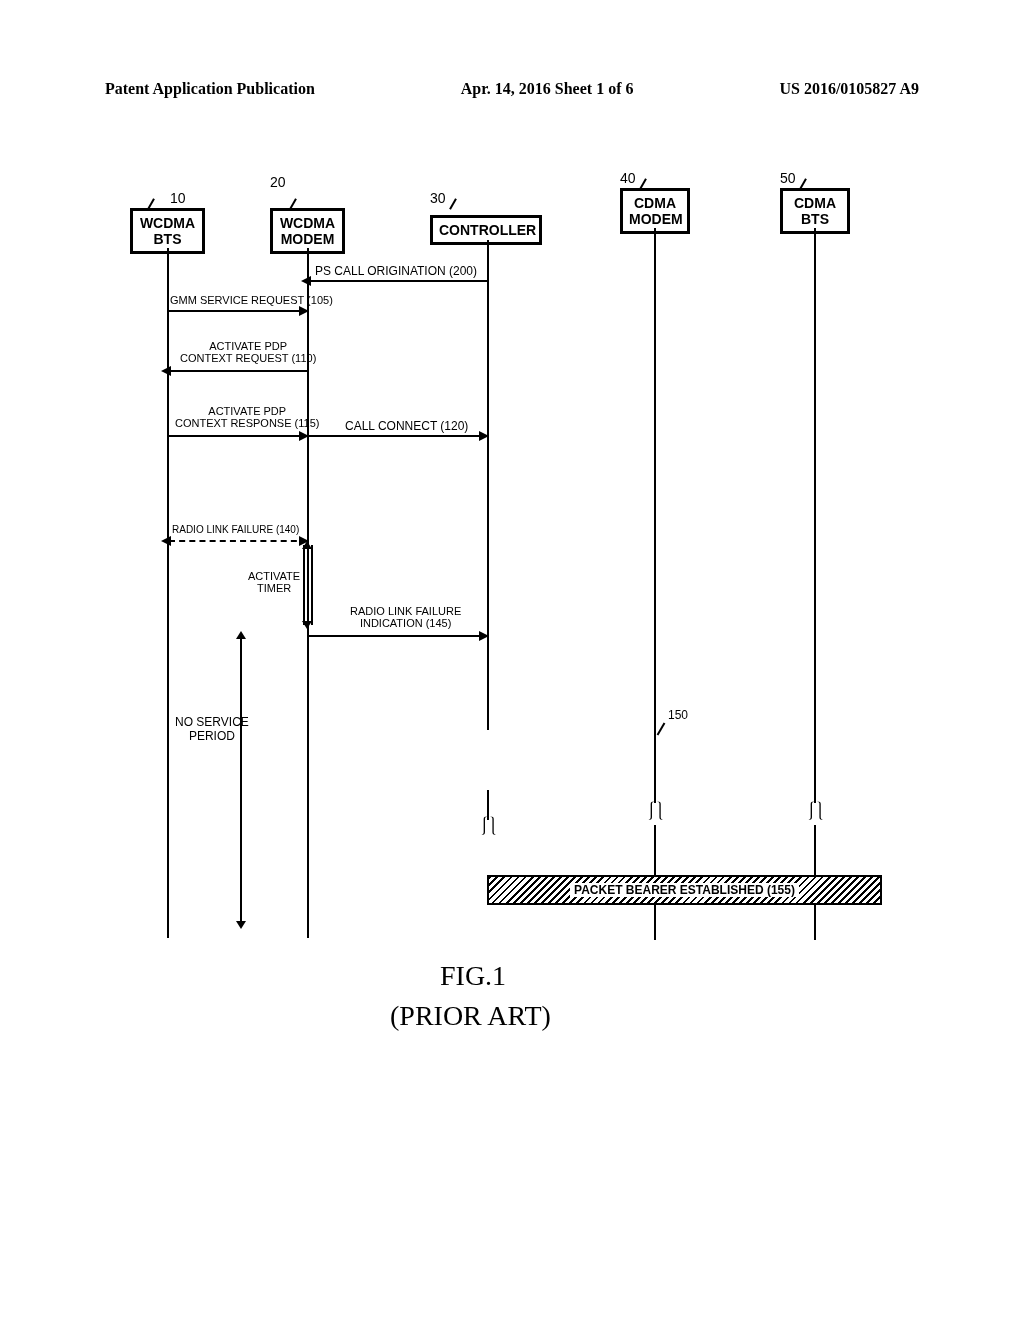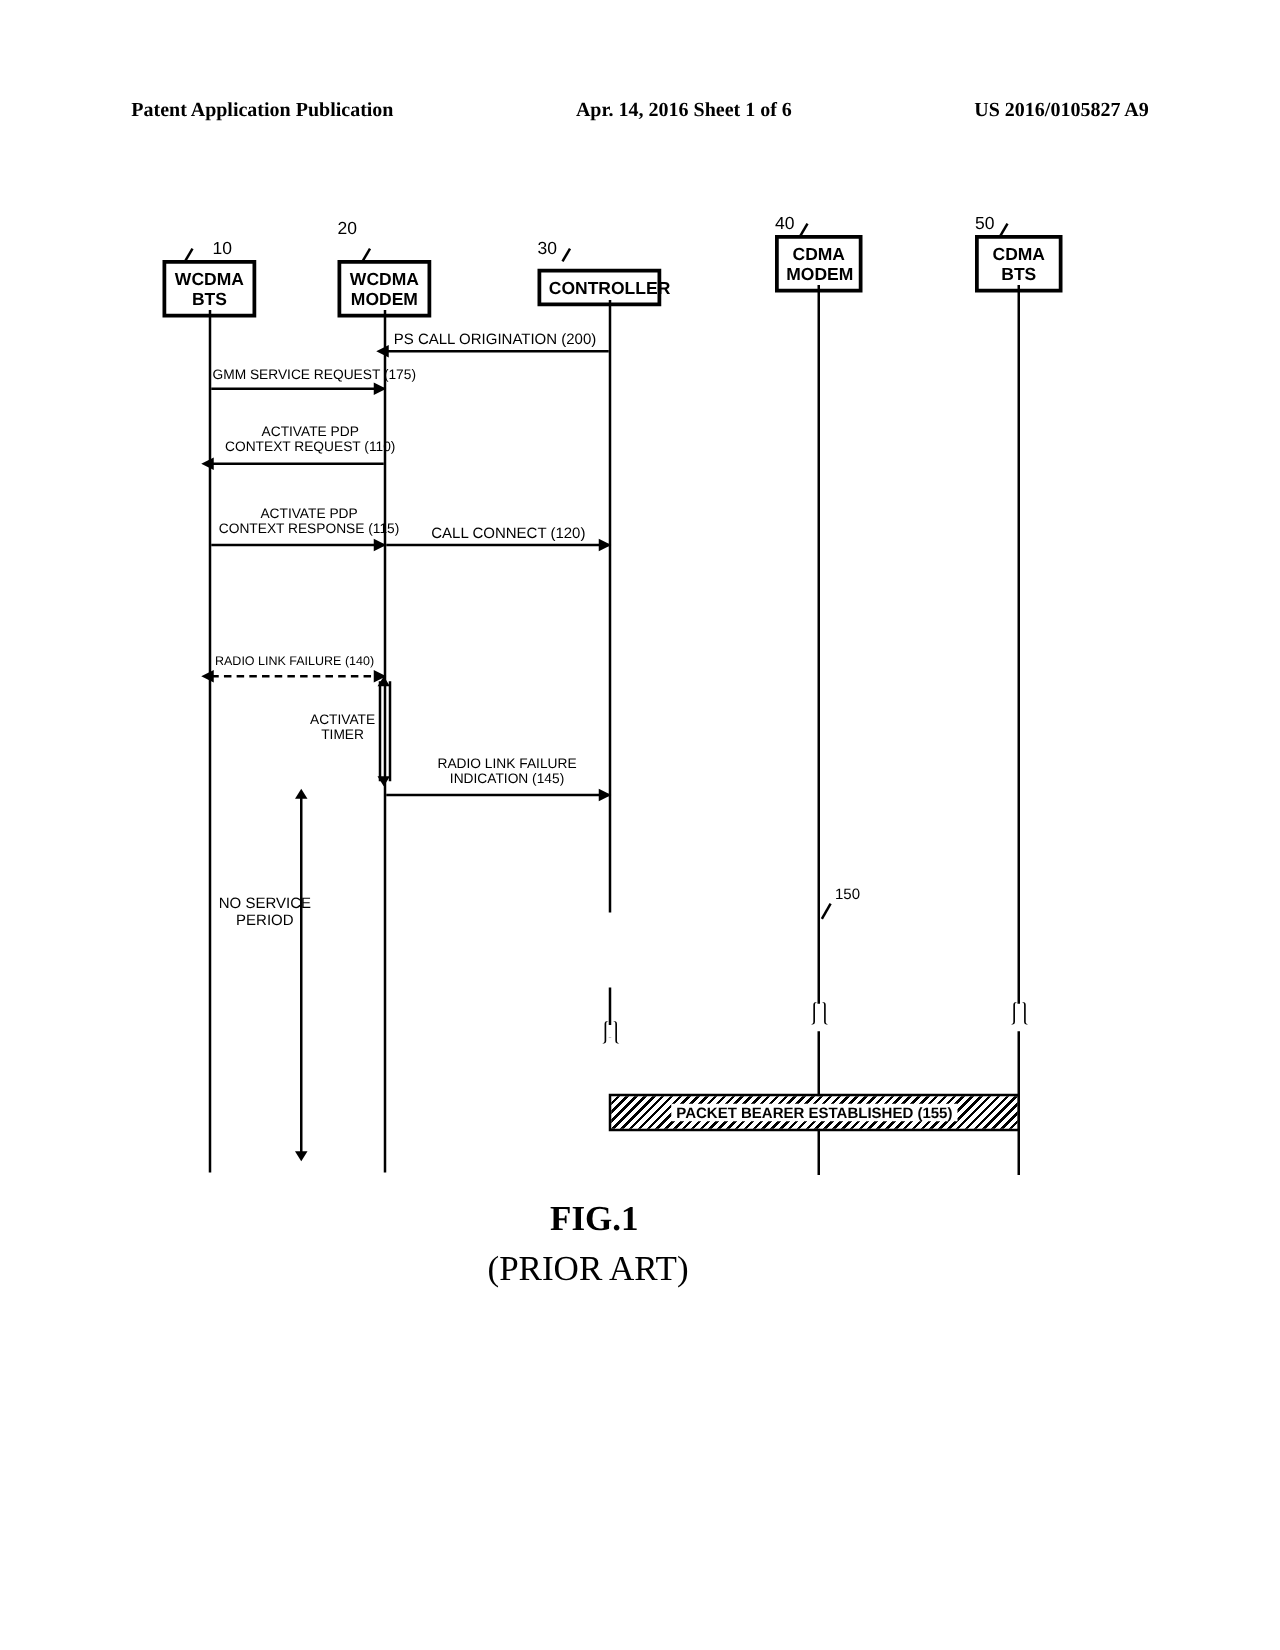--- a/index.html
+++ b/index.html
@@ -148,21 +148,20 @@
     .timer-double {
       position: absolute;
       width: 2px;
       background: black;
     }
     .figure-caption {
       position: absolute;
       font-size: 28px;
       font-family: "Times New Roman", serif;
       text-align: center;
-      font-weight: bold;
     }
     .prior-art {
       position: absolute;
       font-size: 28px;
       font-family: "Times New Roman", serif;
       text-align: center;
     }
   </style>
 </head>
 <body>
@@ -184,21 +183,21 @@
 
   <div class="actor-label" style="left:150px; top:14px;">20</div>
   <div class="actor-connector" style="left:172px; top:38px; height:12px; transform:rotate(30deg);"></div>
   <div class="actor-box" style="left:150px; top:48px; width:75px;">
     <span style="white-space:pre-line;">WCDMA
 MODEM</span>
   </div>
 
   <div class="actor-label" style="left:310px; top:30px;">30</div>
   <div class="actor-connector" style="left:332px; top:38px; height:12px; transform:rotate(30deg);"></div>
-  <div class="actor-box" style="left:310px; top:55px; width:99px;">
+  <div class="actor-box" style="left:310px; top:55px; width:112px;">
     <span>CONTROLLER</span>
   </div>
 
   <div class="actor-label" style="left:500px; top:10px;">40</div>
   <div class="actor-connector" style="left:522px; top:18px; height:12px; transform:rotate(30deg);"></div>
   <div class="actor-box" style="left:500px; top:28px; width:70px;">
     <span style="white-space:pre-line;">CDMA
 MODEM</span>
   </div>
 
@@ -221,21 +220,21 @@
   <div class="lifeline-squiggle" style="left:360px; top:660px; width:16px;">⎰⎱</div>
   <div class="lifeline-squiggle" style="left:527px; top:645px; width:16px;">⎰⎱</div>
   <div class="lifeline-squiggle" style="left:687px; top:645px; width:16px;">⎰⎱</div>
 
   <div class="arrow-line" style="left:189px; top:120px; width:178px;"></div>
   <div class="arrow-head arrow-left" style="left:181px; top:116px;"></div>
   <div class="msg-label" style="left:195px; top:104px;">PS CALL ORIGINATION (200)</div>
 
   <div class="arrow-line" style="left:49px; top:150px; width:138px;"></div>
   <div class="arrow-head arrow-right" style="left:179px; top:146px;"></div>
-  <div class="msg-label" style="left:50px; top:134px; font-size:11px;">GMM SERVICE REQUEST (175)</div>
+  <div class="msg-label" style="left:50px; top:134px; font-size:11px;">GMM SERVICE REQUEST (105)</div>
 
   <div class="arrow-line" style="left:49px; top:210px; width:138px;"></div>
   <div class="arrow-head arrow-left" style="left:41px; top:206px;"></div>
   <div class="msg-label" style="left:60px; top:180px; font-size:11px; text-align:center;">
     <span>ACTIVATE PDP</span><br>
     <span>CONTEXT REQUEST (110)</span>
   </div>
 
   <div class="arrow-line" style="left:49px; top:275px; width:138px;"></div>
   <div class="arrow-head arrow-right" style="left:179px; top:271px;"></div>
@@ -274,20 +273,20 @@
   <div class="arrow-head arrow-up" style="left:116px; top:471px;"></div>
   <div class="arrow-head arrow-down" style="left:116px; top:761px;"></div>
   <div class="no-service" style="left:55px; top:555px;">
     <span>NO SERVICE</span><br>
     <span>PERIOD</span>
   </div>
 
   <div class="actor-connector" style="left:540px; top:562px; height:14px; transform:rotate(30deg);"></div>
   <div class="msg-label" style="left:548px; top:548px;">150</div>
 
-  <div class="hatched-band" style="left:367px; top:715px; width:329px;">
+  <div class="hatched-band" style="left:367px; top:715px; width:395px;">
     <span class="hatched-label">PACKET BEARER ESTABLISHED (155)</span>
   </div>
 
   <div class="figure-caption" style="left:320px; top:800px;">FIG.1</div>
   <div class="prior-art" style="left:270px; top:840px;">(PRIOR ART)</div>
 
 </div>
 
 </body></html>

